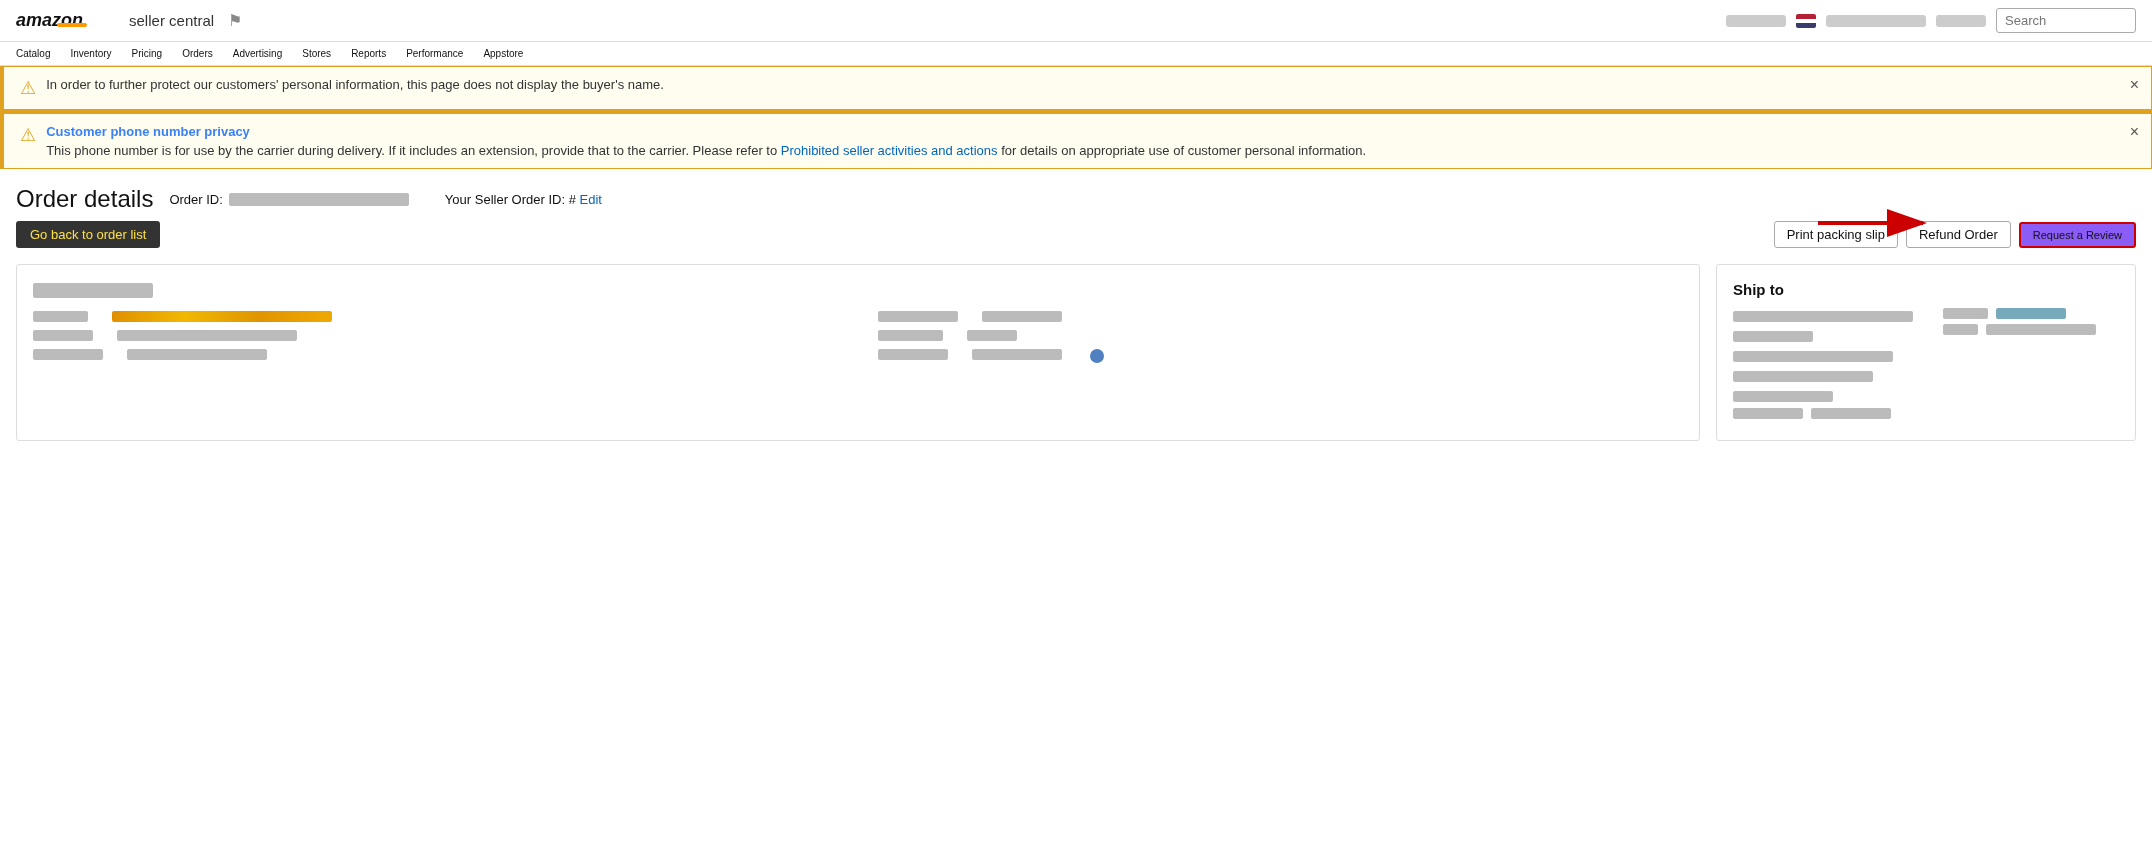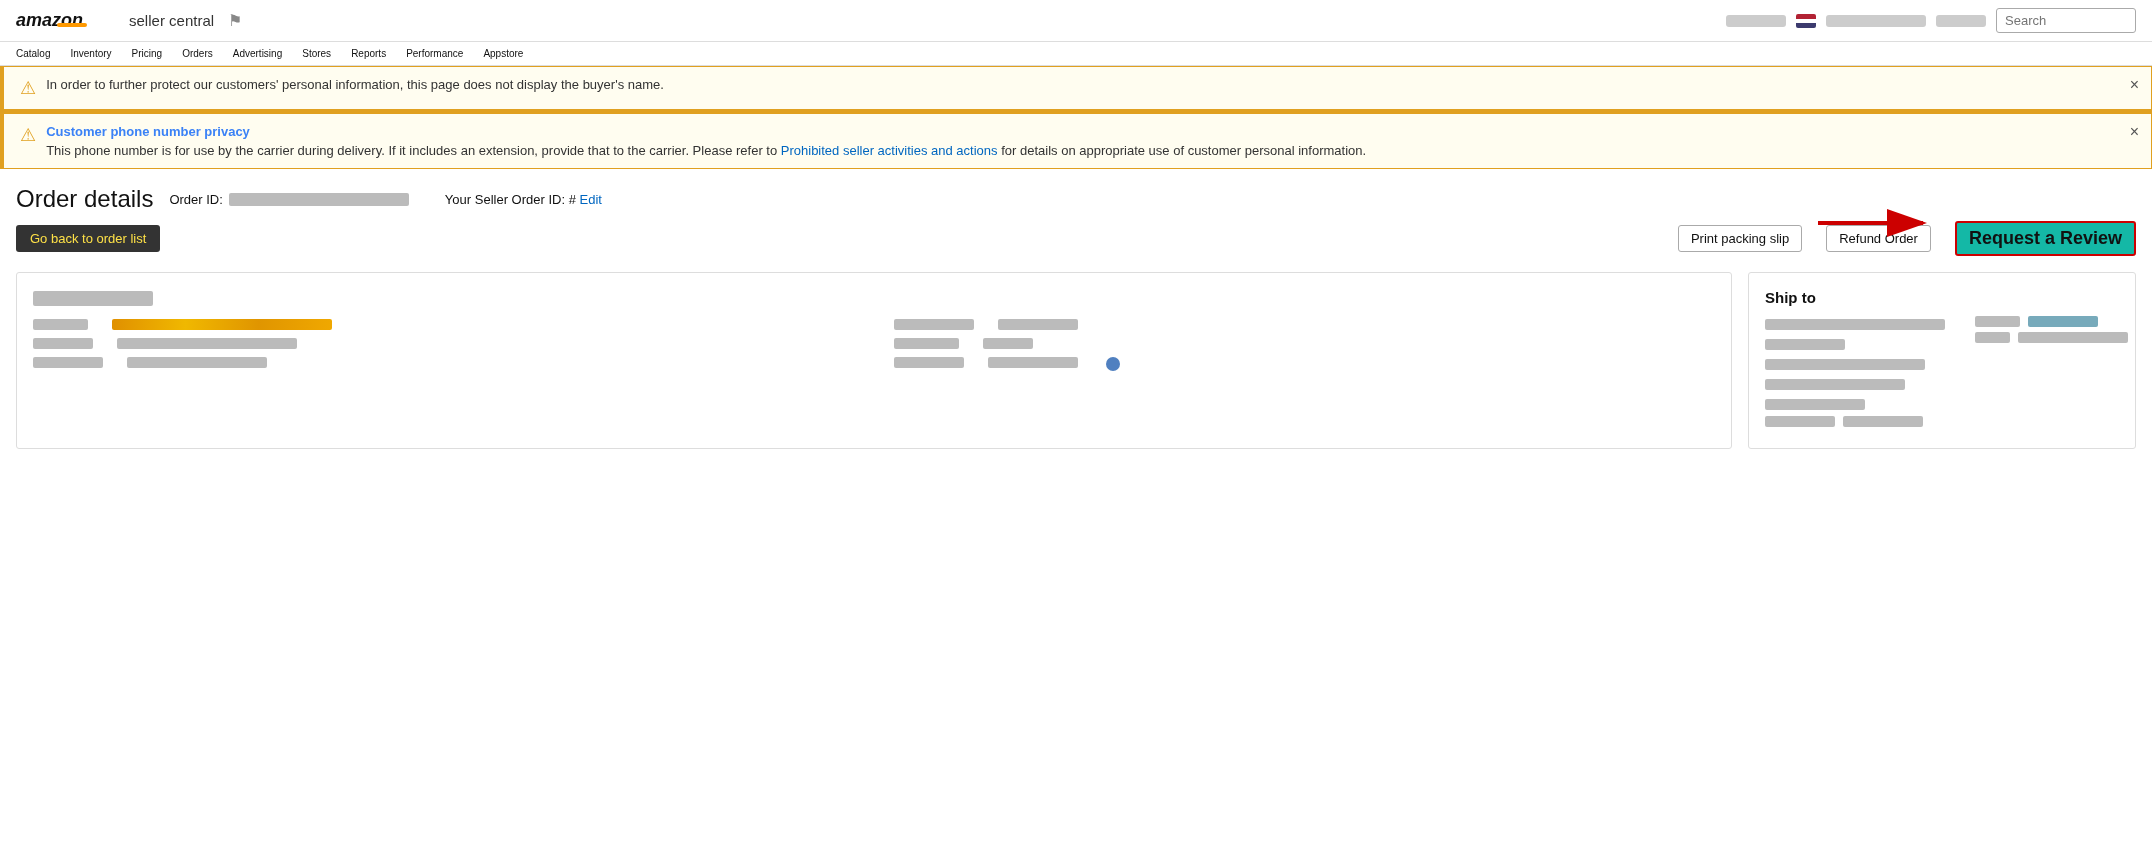--- a/index.html
+++ b/index.html
@@ -139,56 +139,56 @@
       border: none;
       padding: 6px 14px;
       border-radius: 3px;
       font-size: 13px;
       cursor: pointer;
     }
 
     .btn-group-right {
       display: flex;
       align-items: center;
-      gap: 24px;
+      gap: 8px;
     }
     .btn-light {
       background: #fff;
       color: #111;
       border: 1px solid #aaa;
       padding: 5px 12px;
       border-radius: 3px;
       font-size: 13px;
       cursor: pointer;
     }
     .btn-highlighted {
-      background: #14b8a6;
+      background: #8b5cf6;
       color: #111;
       border: 2px solid #cc0000;
       padding: 5px 12px;
       border-radius: 3px;
-      font-size: 18px;
-      cursor: pointer;
-      font-weight: bold;
+      font-size: 11px;
+      cursor: pointer;
+      font-weight: normal;
     }
 
     
     .panels-row {
       display: flex;
       gap: 16px;
     }
     .panel-left {
       flex: 1;
       border: 1px solid #ddd;
       border-radius: 3px;
       padding: 16px;
       background: #fff;
     }
     .panel-right {
-      width: 388px;
+      width: 420px;
       border: 1px solid #ddd;
       border-radius: 3px;
       padding: 16px;
       background: #fff;
     }
     .panel-title {
       font-size: 16px;
       font-weight: bold;
       margin-bottom: 12px;
       color: #111;

